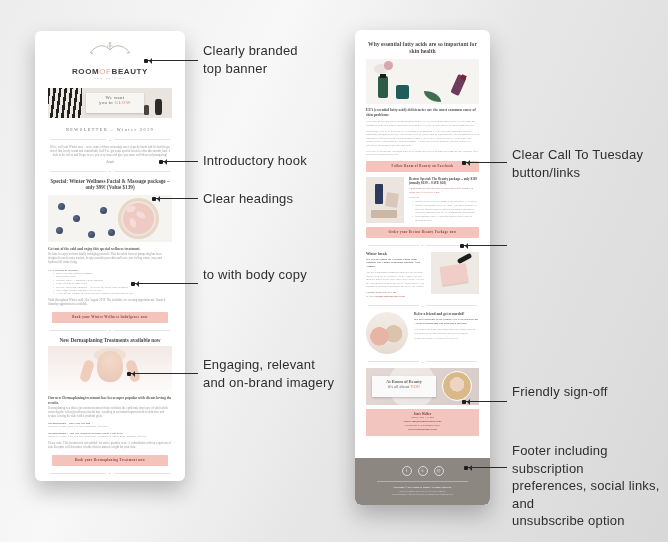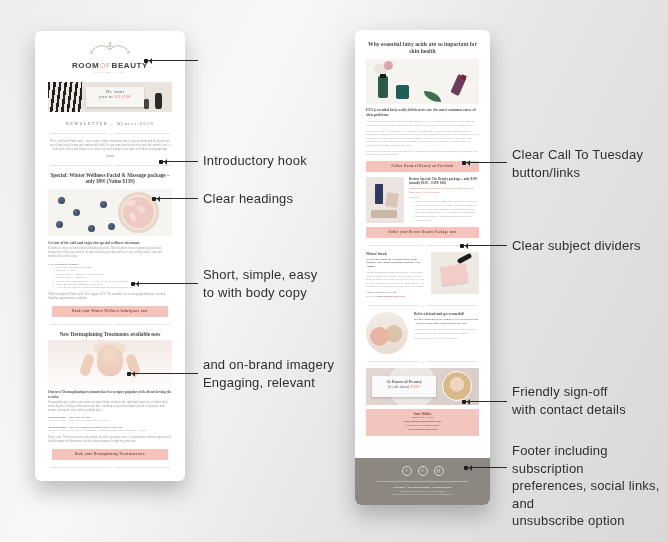--- a/index.html
+++ b/index.html
@@ -6,21 +6,21 @@
   #canvas{position:relative;width:668px;height:542px;overflow:hidden;
     background:linear-gradient(115deg,#ededed 0%,#f8f8f8 32%,#e7e7e7 58%,#d8d8d8 100%);
     font-family:"Liberation Sans",sans-serif;}
   .card{position:absolute;background:#fff;border-radius:6px;box-sizing:border-box;
     box-shadow:0 10px 22px rgba(0,0,0,.25);overflow:hidden;font-family:"Liberation Serif",serif;}
   #email1{left:35px;top:31px;width:150px;height:450px;padding:10px 13px 0;}
   #email2{left:355px;top:30px;width:135px;height:475px;padding:9px 11px 0;}
   
   .brand{text-align:center;}
   .brand-name{font-family:"Liberation Sans",sans-serif;font-size:8px;font-weight:700;
-    letter-spacing:.6px;color:#3f3f3f;margin-top:1px;}
+    letter-spacing:.6px;color:#3f3f3f;margin-top:7px;}
   .brand-of{color:#e8a39c;font-weight:400;}
   .brand-tag{font-size:2.5px;letter-spacing:1.2px;color:#d8a8a2;margin-top:1px;
     font-family:"Liberation Sans",sans-serif;}
   .banner1{height:30px;margin-top:8px;position:relative;background:#eae4de;overflow:hidden;}
   .stripes{position:absolute;left:0;top:0;bottom:0;width:34px;
     background:repeating-linear-gradient(97deg,#22211f 0 2.5px,#ece8e2 2.5px 5.5px);}
   .vase{position:absolute;right:10px;bottom:3px;width:7px;height:16px;background:#2a2a28;border-radius:2px/4px;}
   .vase2{position:absolute;right:23px;bottom:3px;width:5px;height:10px;background:#4a443c;border-radius:1.5px;}
   .glow-card{position:absolute;left:38px;top:5px;width:58px;height:20px;background:#f8f6f3;
     box-shadow:0 1px 2px rgba(0,0,0,.18);text-align:center;padding-top:2px;box-sizing:border-box;}
@@ -343,44 +343,43 @@
   <div class="conn" style="left:145px;top:60px;width:53px"></div>
   <div class="conn" style="left:160px;top:161px;width:38px"></div>
   <div class="conn" style="left:153px;top:198px;width:45px"></div>
   <div class="conn" style="left:132px;top:283px;width:66px"></div>
   <div class="conn" style="left:128px;top:373px;width:70px"></div>
   <div class="conn" style="left:463px;top:162px;width:44px"></div>
   <div class="conn" style="left:461px;top:245px;width:46px"></div>
   <div class="conn" style="left:463px;top:401px;width:44px"></div>
   <div class="conn" style="left:465px;top:467px;width:42px"></div>
 
+  <div class="note" style="left:203px;top:42px;width:130px">
+    <div>Clearly branded</div>
+    <div>top banner</div>
+  </div>
   <div class="note" style="left:203px;top:190px;width:130px">
     <div>Clear headings</div>
   </div>
   <div class="note" style="left:203px;top:152px;width:140px">
     <div>Introductory hook</div>
   </div>
   <div class="note" style="left:203px;top:266px;width:140px">
-    <div>Short, simple, easy</div>
     <div>to with body copy</div>
   </div>
   <div class="note" style="left:203px;top:356px;width:150px">
+    <div>Engaging, relevant</div>
     <div>and on-brand imagery</div>
-    <div>Engaging, relevant</div>
   </div>
   <div class="note" style="left:512px;top:146px;width:150px">
     <div>Clear Call To Tuesday</div>
     <div>button/links</div>
   </div>
-  <div class="note" style="left:512px;top:237px;width:155px">
-    <div>Clear subject dividers</div>
-  </div>
   <div class="note" style="left:512px;top:383px;width:150px">
     <div>Friendly sign-off</div>
-    <div>with contact details</div>
   </div>
   <div class="note" style="left:512px;top:442px;width:158px">
     <div>Footer including subscription</div>
     <div>preferences, social links, and</div>
     <div>unsubscribe option</div>
   </div>
 
 </div>
 
 </body></html>

